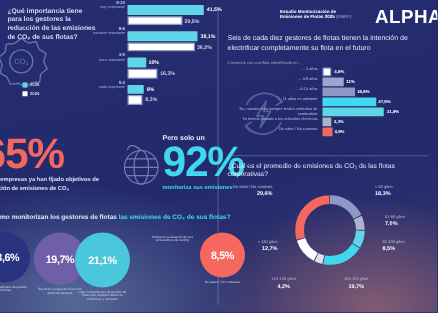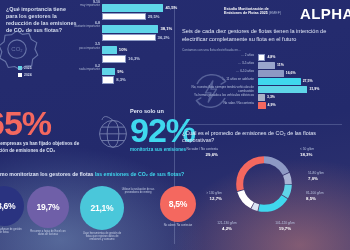--- a/index.html
+++ b/index.html
@@ -307,21 +307,21 @@
   </div>
   <div class="panel" id="bubbles">
       <div class="bubble" style="left:0px;width:40px">
       <div class="circ" style="width:40px;height:40px;background:#2a3380">38,6%</div>
       <div class="cap">Utilizan un software de gestión de flotas</div>
     </div>
       <div class="bubble" style="left:43px;width:42px">
       <div class="circ" style="width:42px;height:42px;background:#6f5fa8">19,7%</div>
       <div class="cap">Recurren a hojas de Excel con datos de facturas</div>
     </div>
-      <div class="bubble" style="left:96px;width:44px">
+      <div class="bubble" style="left:76px;width:44px">
       <div class="circ" style="width:44px;height:44px;background:#4ac7da">21,1%</div>
       <div class="cap">Usan herramientas de gestión de flotas que registran datos de emisiones y consumo</div>
     </div>
       <div class="bubble" style="left:135px;width:38px">
       <div class="cap">Utilizan la evaluación de sus proveedores de renting</div>
     </div>
       <div class="bubble" style="left:176px;width:36px">
       <div class="circ" style="width:36px;height:36px;background:#f4685f">8,5%</div>
       <div class="cap">No saben / No contestan</div>
     </div>

